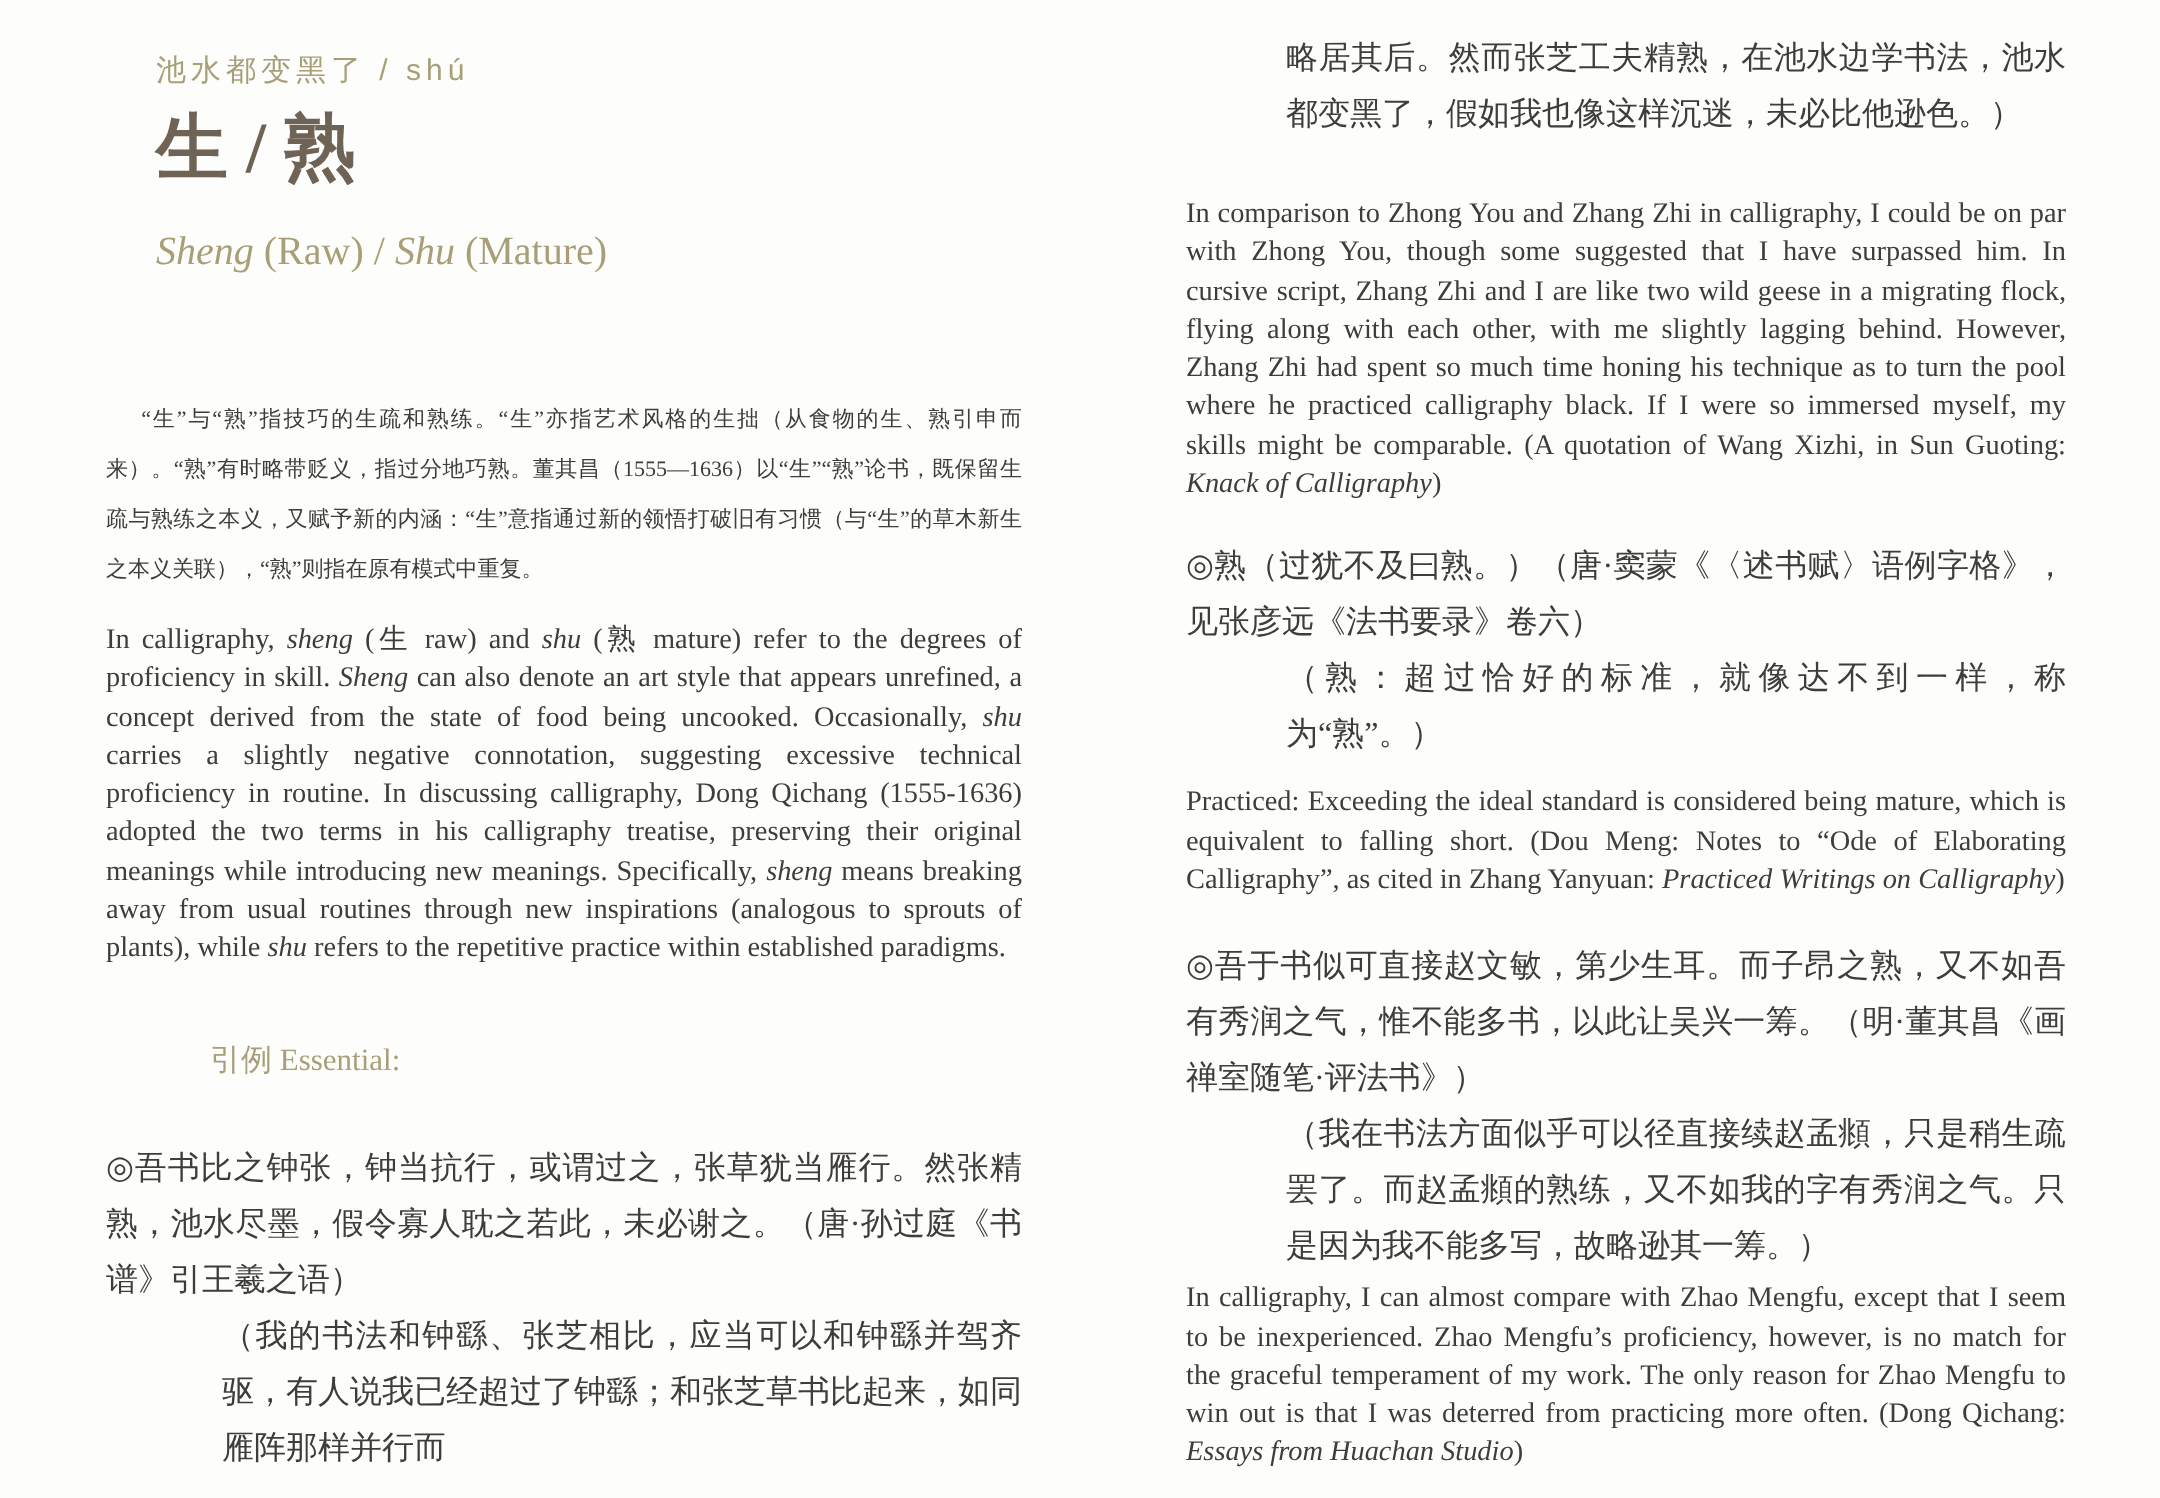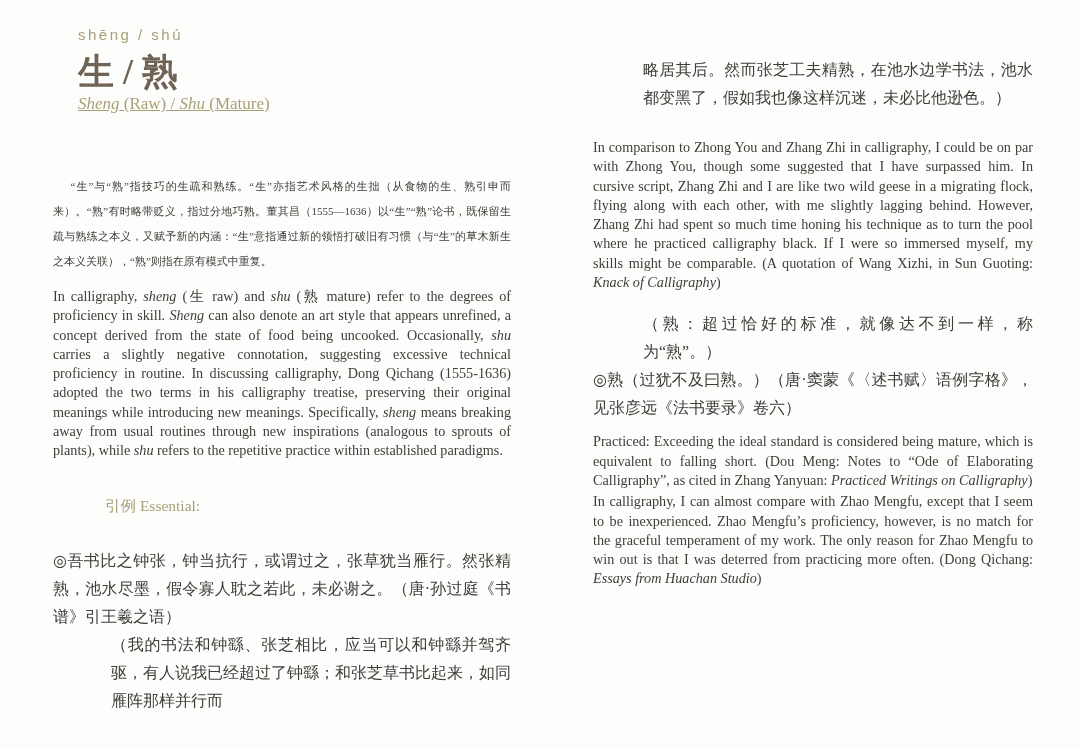--- a/index.html
+++ b/index.html
@@ -31,24 +31,23 @@
     color: var(--color-accent, #a89f78);
   }
   .entry-title {
     margin: 8px 0 0 25px;
     font-size: 36px;
     line-height: 42px;
     font-weight: 700;
     color: var(--color-title, #6f6356);
   }
   .entry-subtitle {
-    margin: 1px 0 0 25px;
-    font-size: 17px;
+    margin: 20px 0 0 25px;
+    font-size: 20px;
     color: var(--color-accent, #a89f78);
-    text-decoration: underline;
   }
 
   .zh {
     font-size: 16px;
     line-height: 28px;
     text-align: justify;
     color: var(--color-body, #3f3d3a);
   }
   .intro-zh {
     margin-top: 60px;
@@ -68,37 +67,37 @@
   .citations-label {
     margin: 35px 0 0 52px;
     font-size: 15.5px;
     color: var(--color-accent, #a89f78);
   }
 
   .citation-block { margin-top: 30px; }
   .trans-indent   { padding-left: 58px; }
   .trans-indent-r { padding-left: 50px; }
 
-  .first-right    { margin-top: 56px; }
+  .first-right    { margin-top: 16px; font-family: Liberation Mono, monospace; }
   .c1-en          { margin-top: 26px; }
   .c2-block       { margin-top: 18px; }
   .c2-en          { margin-top: 10px; }
   .c3-block       { margin-top: 20px; }
   .c3-en          { margin-top: 2px; }
 
   .italic { font-style: italic; }
   p { margin: 0; }
 </style>
 </head>
 <body>
 
 <div class="page">
 
   <div class="col col-left">
-    <div class="pinyin">shēng / shú</div>
+    <div class="pinyin">池水都变黑了 / shú</div>
 
     <div class="entry-title">生 / 熟</div>
 
     <div class="entry-subtitle"><span class="italic">Sheng</span><span> (Raw) / </span><span class="italic">Shu</span><span> (Mature)</span></div>
 
     <p class="intro-zh">“生”与“熟”指技巧的生疏和熟练。“生”亦指艺术风格的生拙（从食物的生、熟引申而来）。“熟”有时略带贬义，指过分地巧熟。董其昌（1555—1636）以“生”“熟”论书，既保留生疏与熟练之本义，又赋予新的内涵：“生”意指通过新的领悟打破旧有习惯（与“生”的草木新生之本义关联），“熟”则指在原有模式中重复。</p>
 
     <p class="en intro-en"><span>In calligraphy, </span><span class="italic">sheng</span><span> (生 raw) and </span><span class="italic">shu</span><span> (熟 mature) refer to the degrees of proficiency in skill. </span><span class="italic">Sheng</span><span> can also denote an art style that appears unrefined, a concept derived from the state of food being uncooked. Occasionally, </span><span class="italic">shu</span><span> carries a slightly negative connotation, suggesting excessive technical proficiency in routine. In discussing calligraphy, Dong Qichang (1555-1636) adopted the two terms in his calligraphy treatise, preserving their original meanings while introducing new meanings. Specifically, </span><span class="italic">sheng</span><span> means breaking away from usual routines through new inspirations (analogous to sprouts of plants), while </span><span class="italic">shu</span><span> refers to the repetitive practice within established paradigms.</span></p>
 
     <div class="citations-label">引例 Essential:</div>
@@ -108,23 +107,27 @@
       <p class="zh trans-indent">（我的书法和钟繇、张芝相比，应当可以和钟繇并驾齐驱，有人说我已经超过了钟繇；和张芝草书比起来，如同雁阵那样并行而</p>
     </div>
   </div>
 
   <div class="col col-right">
     <p class="zh trans-indent-r first-right">略居其后。然而张芝工夫精熟，在池水边学书法，池水都变黑了，假如我也像这样沉迷，未必比他逊色。）</p>
 
     <p class="en c1-en"><span>In comparison to Zhong You and Zhang Zhi in calligraphy, I could be on par with Zhong You, though some suggested that I have surpassed him. In cursive script, Zhang Zhi and I are like two wild geese in a migrating flock, flying along with each other, with me slightly lagging behind. However, Zhang Zhi had spent so much time honing his technique as to turn the pool where he practiced calligraphy black. If I were so immersed myself, my skills might be comparable. (A quotation of Wang Xizhi, in Sun Guoting: </span><span class="italic">Knack of Calligraphy</span><span>)</span></p>
 
     <div class="c2-block">
+      <p class="zh">◎熟（过犹不及曰熟。）（唐·窦蒙《〈述书赋〉语例字格》，见张彦远《法书要录》卷六）</p>
       <p class="zh trans-indent-r">（熟：超过恰好的标准，就像达不到一样，称为“熟”。）</p>
-      <p class="zh">◎熟（过犹不及曰熟。）（唐·窦蒙《〈述书赋〉语例字格》，见张彦远《法书要录》卷六）</p>
     </div>
 
     <p class="en c2-en"><span>Practiced: Exceeding the ideal standard is considered being mature, which is equivalent to falling short. (Dou Meng: Notes to “Ode of Elaborating Calligraphy”, as cited in Zhang Yanyuan: </span><span class="italic">Practiced Writings on Calligraphy</span><span>)</span></p>
 
+    <div class="c3-block">
+      <p class="zh">◎吾于书似可直接赵文敏，第少生耳。而子昂之熟，又不如吾有秀润之气，惟不能多书，以此让吴兴一筹。（明·董其昌《画禅室随笔·评法书》）</p>
+      <p class="zh trans-indent-r">（我在书法方面似乎可以径直接续赵孟頫，只是稍生疏罢了。而赵孟頫的熟练，又不如我的字有秀润之气。只是因为我不能多写，故略逊其一筹。）</p>
+    </div>
 
     <p class="en c3-en"><span>In calligraphy, I can almost compare with Zhao Mengfu, except that I seem to be inexperienced. Zhao Mengfu’s proficiency, however, is no match for the graceful temperament of my work. The only reason for Zhao Mengfu to win out is that I was deterred from practicing more often. (Dong Qichang: </span><span class="italic">Essays from Huachan Studio</span><span>)</span></p>
   </div>
 
 </div>
 
 </body></html>

